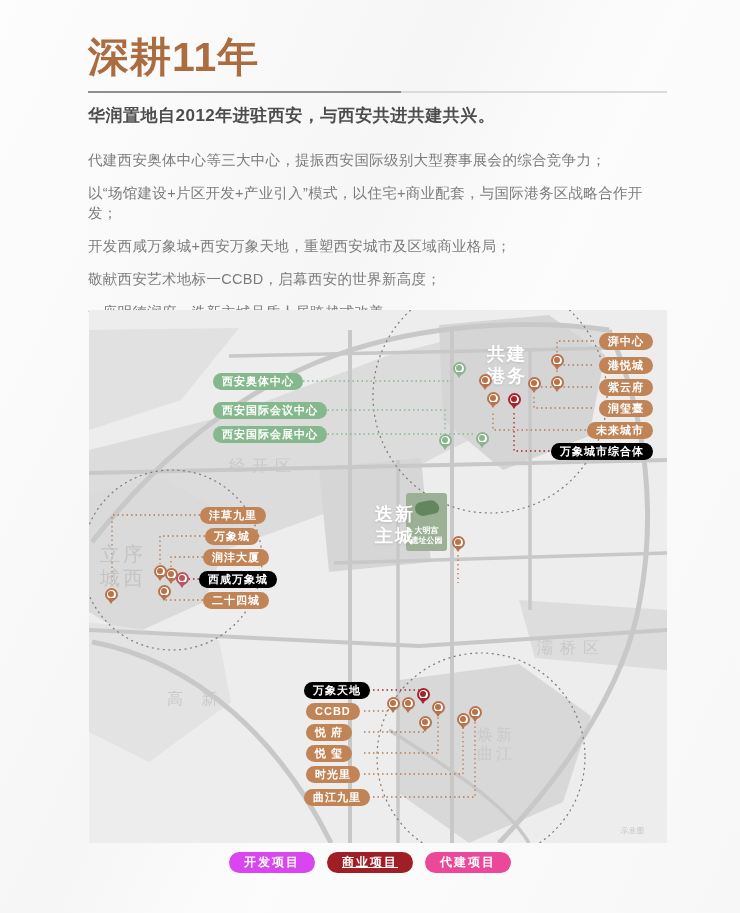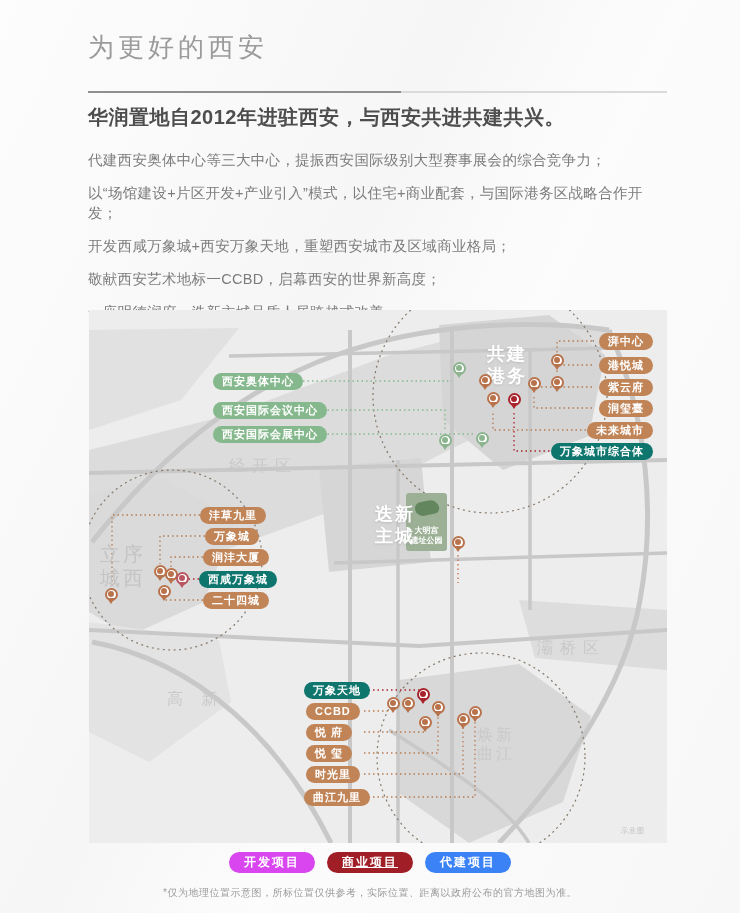--- a/index.html
+++ b/index.html
@@ -10,33 +10,33 @@
     overflow:hidden;
   }
   #page{position:relative;width:740px;height:913px;}
 
   
   .title-row{position:absolute;left:88px;top:30px;display:flex;align-items:baseline;gap:20px;}
   .title-strong{font-size:41px;font-weight:bold;color:#ab6c3f;letter-spacing:1px;}
   .title-sub{font-size:26px;color:#9b9b9b;letter-spacing:4px;}
   .divider{position:absolute;left:88px;top:91px;width:579px;height:2px;
     background:linear-gradient(to right,#8f8f8f 0 54%,#dadada 54% 100%);}
-  .lead{position:absolute;left:88px;top:104px;font-size:20px;font-weight:bold;color:#4d4d4d;letter-spacing:.5px;}
+  .lead{position:absolute;left:88px;top:104px;font-size:17px;font-weight:bold;color:#4d4d4d;letter-spacing:.5px;}
   .paras{position:absolute;left:88px;top:150px;width:580px;}
   .paras p{margin:0 0 13px 0;font-size:14.5px;line-height:20px;color:#7c7c7c;letter-spacing:.3px;}
 
   
   #map{position:absolute;left:89px;top:310px;width:578px;height:533px;background:#ededed;overflow:hidden;}
   #map-svg{position:absolute;left:0;top:0;}
   #map-items{position:absolute;left:0;top:0;width:100%;height:100%;}
 
   .map-pill{position:absolute;height:17px;line-height:17px;padding:0 9px;border-radius:9px;
     font-size:11px;font-weight:bold;color:#fff;white-space:nowrap;letter-spacing:1px;box-sizing:border-box;text-align:center;}
   .map-pill.tan{background:#c08457;}
-  .map-pill.red{background:#0f766e;}
+  .map-pill.red{background:#000000;}
   .map-pill.green{background:#85b98d;}
   .map-pill.gold{height:30px;line-height:30px;border-radius:15px;background:#f09a1e;
     font-size:20px;letter-spacing:3px;box-shadow:0 1px 3px rgba(0,0,0,.15);}
 
   .area-label{position:absolute;white-space:pre-line;}
   .area-label.district{color:#c9c9c9;font-size:16px;letter-spacing:7px;}
   .area-label.district-sm{color:#c9c9c9;font-size:16px;letter-spacing:3px;line-height:19px;}
   .area-label.big{color:#c4c4c4;font-size:20px;letter-spacing:3px;line-height:24px;}
   .area-label.zone{color:#ffffff;font-size:18px;font-weight:bold;letter-spacing:2px;line-height:22px;
     text-shadow:0 1px 2px rgba(140,140,140,.35);}
@@ -60,21 +60,21 @@
   .legend-pill{height:21px;line-height:21px;padding:0 15px;border-radius:11px;color:#fff;
     font-size:12px;font-weight:bold;letter-spacing:2px;}
   .footnote{position:absolute;top:886px;left:0;width:740px;text-align:center;font-size:10px;color:#9b9b9b;letter-spacing:.5px;}
 </style>
 </head>
 <body>
 
 <div id="page">
 
   <div class="title-row">
-    <span class="title-sub">为更好的西安</span>
+    <span class="title-strong">深耕11年</span>
   </div>
   <div class="divider"></div>
 
   <div class="lead">华润置地自2012年进驻西安，与西安共进共建共兴。</div>
   <div class="paras" id="paras">
       <p>代建西安奥体中心等三大中心，提振西安国际级别大型赛事展会的综合竞争力；</p>
       <p>以“场馆建设+片区开发+产业引入”模式，以住宅+商业配套，与国际港务区战略合作开发；</p>
       <p>开发西咸万象城+西安万象天地，重塑西安城市及区域商业格局；</p>
       <p>敬献西安艺术地标一CCBD，启幕西安的世界新高度；</p>
       <p>一座明德润府，迭新主城品质人居跨越式改善。</p>
@@ -199,17 +199,16 @@
         <div class="pin" style="--pc: #b8734c; left: 342.5px; top: 390.5px;"></div>
         <div class="pin" style="--pc: #b8734c; left: 329.5px; top: 405.5px;"></div>
         <div class="pin" style="--pc: #b8734c; left: 367.5px; top: 402.5px;"></div>
         <div class="pin" style="--pc: #b8734c; left: 379.5px; top: 395.5px;"></div>
       </div>
   </div>
 
   <div id="legend-row">
       <div class="legend-pill" style="background: #d946ef;">开发项目</div>
       <div class="legend-pill" style="background: rgb(160, 31, 38); text-decoration: underline;">商业项目</div>
-      <div class="legend-pill" style="background: #3b82f6;">代建项目</div>
+      <div class="legend-pill" style="background: #ec4899;">代建项目</div>
     </div>
-  <div class="footnote">*仅为地理位置示意图，所标位置仅供参考，实际位置、距离以政府公布的官方地图为准。</div>
 
 </div>
 
 </body></html>

